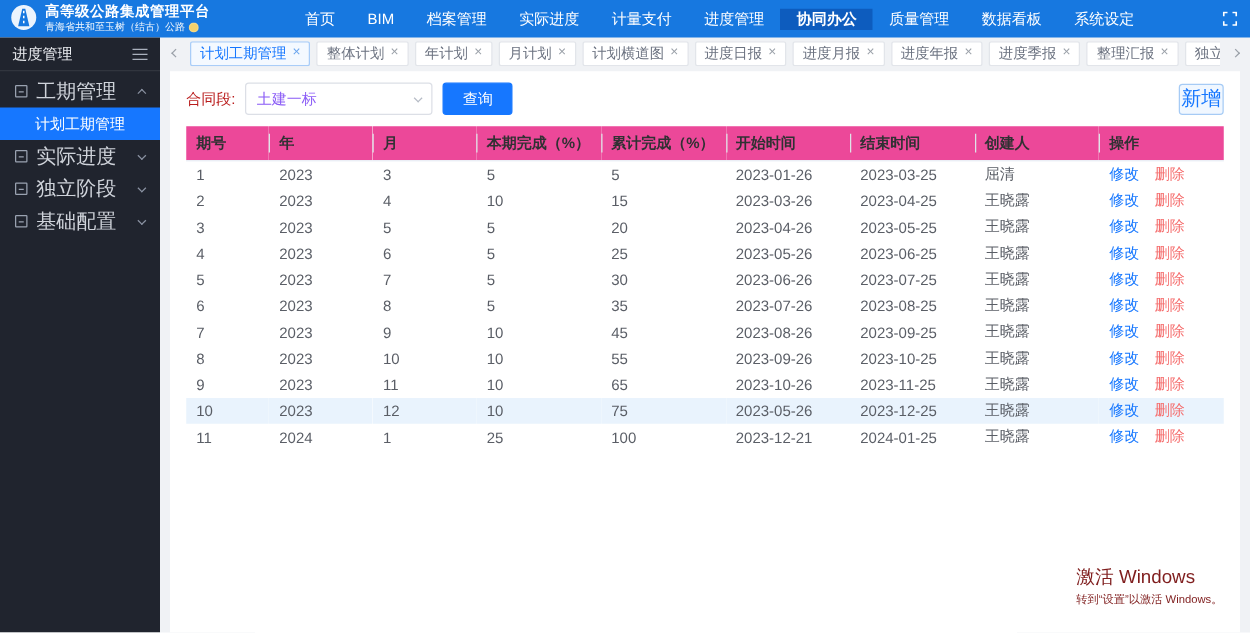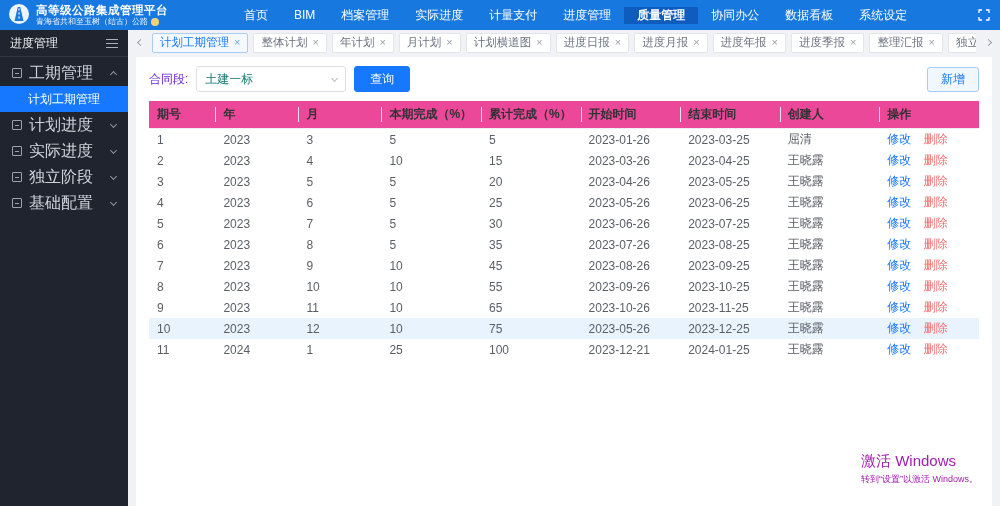--- a/index.html
+++ b/index.html
@@ -60,41 +60,41 @@
          font-size:11.5px; white-space:nowrap; cursor:pointer; flex-shrink:0; }
   .tabs .tab:first-child { color:#1677ff; border-color:#a9cdf8; background:#f4f9ff; }
   .tab-close { font-size:11px; color:#9aa0a8; line-height:1; cursor:pointer; }
   .tab-close::before { content:"×"; }
   .tab:first-child .tab-close { color:#6aa5ee; }
 
   .card { flex:1; background:#fff; margin:2px 8px 0 8px; padding:9px 13px;
           position:relative; overflow:hidden; }
 
   .filter-row { display:flex; align-items:center; gap:8px; margin-bottom:9px; }
-  .filter-label { font-size:12px; color:#6d28d9; }
+  .filter-label { font-size:12px; color:#b91c1c; }
   .select { width:150px; height:26px; border:1px solid #dcdfe6; border-radius:3px; background:#fff;
             display:flex; align-items:center; justify-content:space-between; padding:0 8px;
-            color:#0f766e; font-size:12px; cursor:pointer; }
+            color:#8b5cf6; font-size:12px; cursor:pointer; }
   .select .chev { color:#b6bcc6; margin-top:-2px; }
   .btn-search { height:26px; padding:0 15px; background:#1677ff; color:#fff; border:1px solid #1677ff;
                 border-radius:3px; font-size:12px; cursor:pointer; }
-  .btn-add { margin-left:auto; height:25px; padding:0 13px; background:#f0f7ff; color:#1677ff;
-             border:1px solid #a6cbf5; border-radius:3px; font-size:12px; cursor:pointer; }
+  .btn-add { margin-left:auto; height:25px; padding:0 1px; background:#f0f7ff; color:#1677ff;
+             border:1px solid #a6cbf5; border-radius:3px; font-size:16px; cursor:pointer; }
 
   table { width:100%; border-collapse:collapse; table-layout:fixed; }
   th { background:#ec4899; font-size:12px; font-weight:bold; color:#303133; text-align:left;
        padding:5px 8px; border-bottom:1px solid #ebeef5; position:relative; white-space:nowrap; }
   th + th::before { content:""; position:absolute; left:0; top:6px; bottom:6px; border-left:1px solid #dfe3e8; }
   td { font-size:12px; color:#5a5e66; padding:2px 8px; white-space:nowrap; overflow:hidden; height:16px; }
   tbody tr:nth-child(10) td { background:#e9f3fd; }
   .op { margin-right:9px; cursor:pointer; text-decoration:none; }
   .op.edit { color:#1677ff; }
   .op.del { color:#f56c6c; }
 
-  .watermark { position:absolute; right:14px; bottom:20px; color:#a21caf; pointer-events:none; }
+  .watermark { position:absolute; right:14px; bottom:20px; color:#7f1d1d; pointer-events:none; }
   .wm1 { font-size:15px; }
   .wm2 { font-size:9px; margin-top:2px; }
 </style>
 </head>
 <body>
 
 <div class="app">
 
   <header class="topbar">
     <div class="brand">
@@ -135,25 +135,25 @@
 
         <div class="nav-item">
           <span>计量支付</span>
         </div>
 
         <div class="nav-item">
           <span>进度管理</span>
         </div>
 
         <div class="nav-item">
+          <span>协同办公</span>
+        </div>
+
+        <div class="nav-item">
           <span>质量管理</span>
-        </div>
-
-        <div class="nav-item">
-          <span>协同办公</span>
         </div>
 
         <div class="nav-item">
           <span>数据看板</span>
         </div>
 
         <div class="nav-item">
           <span>系统设定</span>
         </div>
 
@@ -178,25 +178,20 @@
       </div>
 
       <div class="menu">
         <div class="menu-item">
           <span class="mi-icon"></span>
           <span>工期管理</span>
           <span class="chev up"></span>
         </div>
         <div class="submenu-item selected">
           <span>计划工期管理</span>
-        </div>
-        <div class="menu-item">
-          <span class="mi-icon"></span>
-          <span>计划进度</span>
-          <span class="chev down"></span>
         </div>
         <div class="menu-item">
           <span class="mi-icon"></span>
           <span>实际进度</span>
           <span class="chev down"></span>
         </div>
         <div class="menu-item">
           <span class="mi-icon"></span>
           <span>独立阶段</span>
           <span class="chev down"></span>

